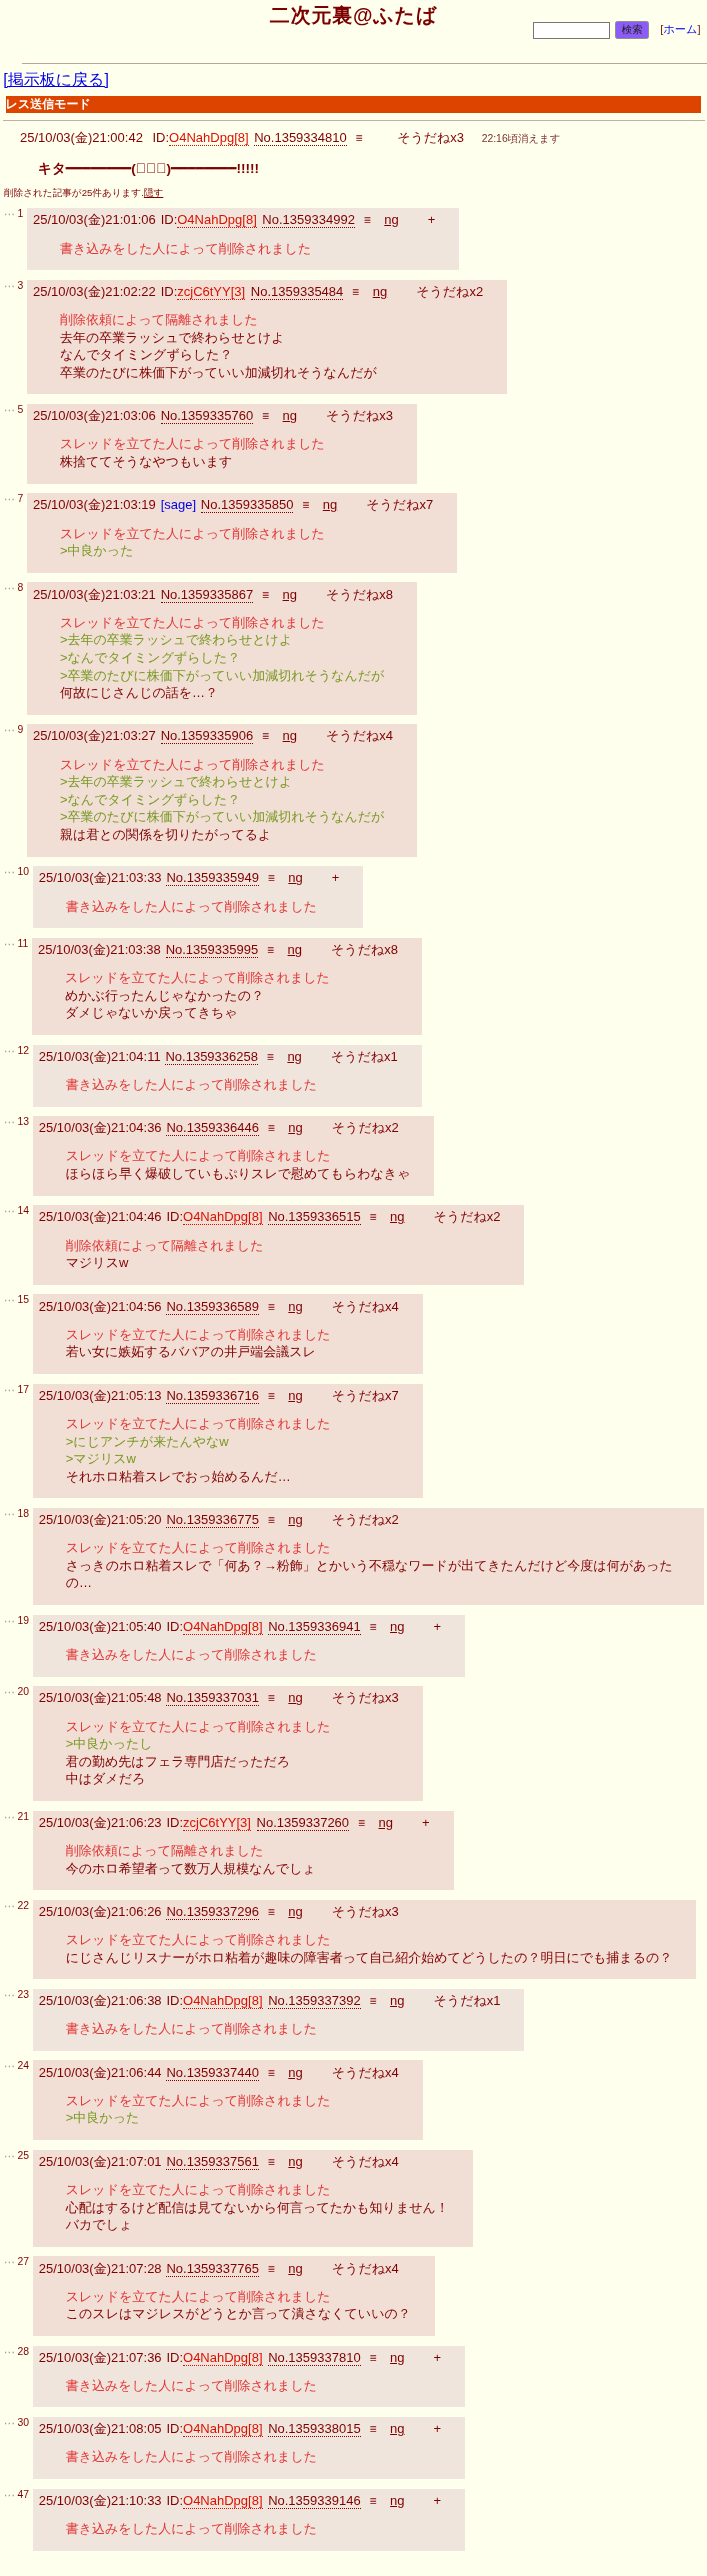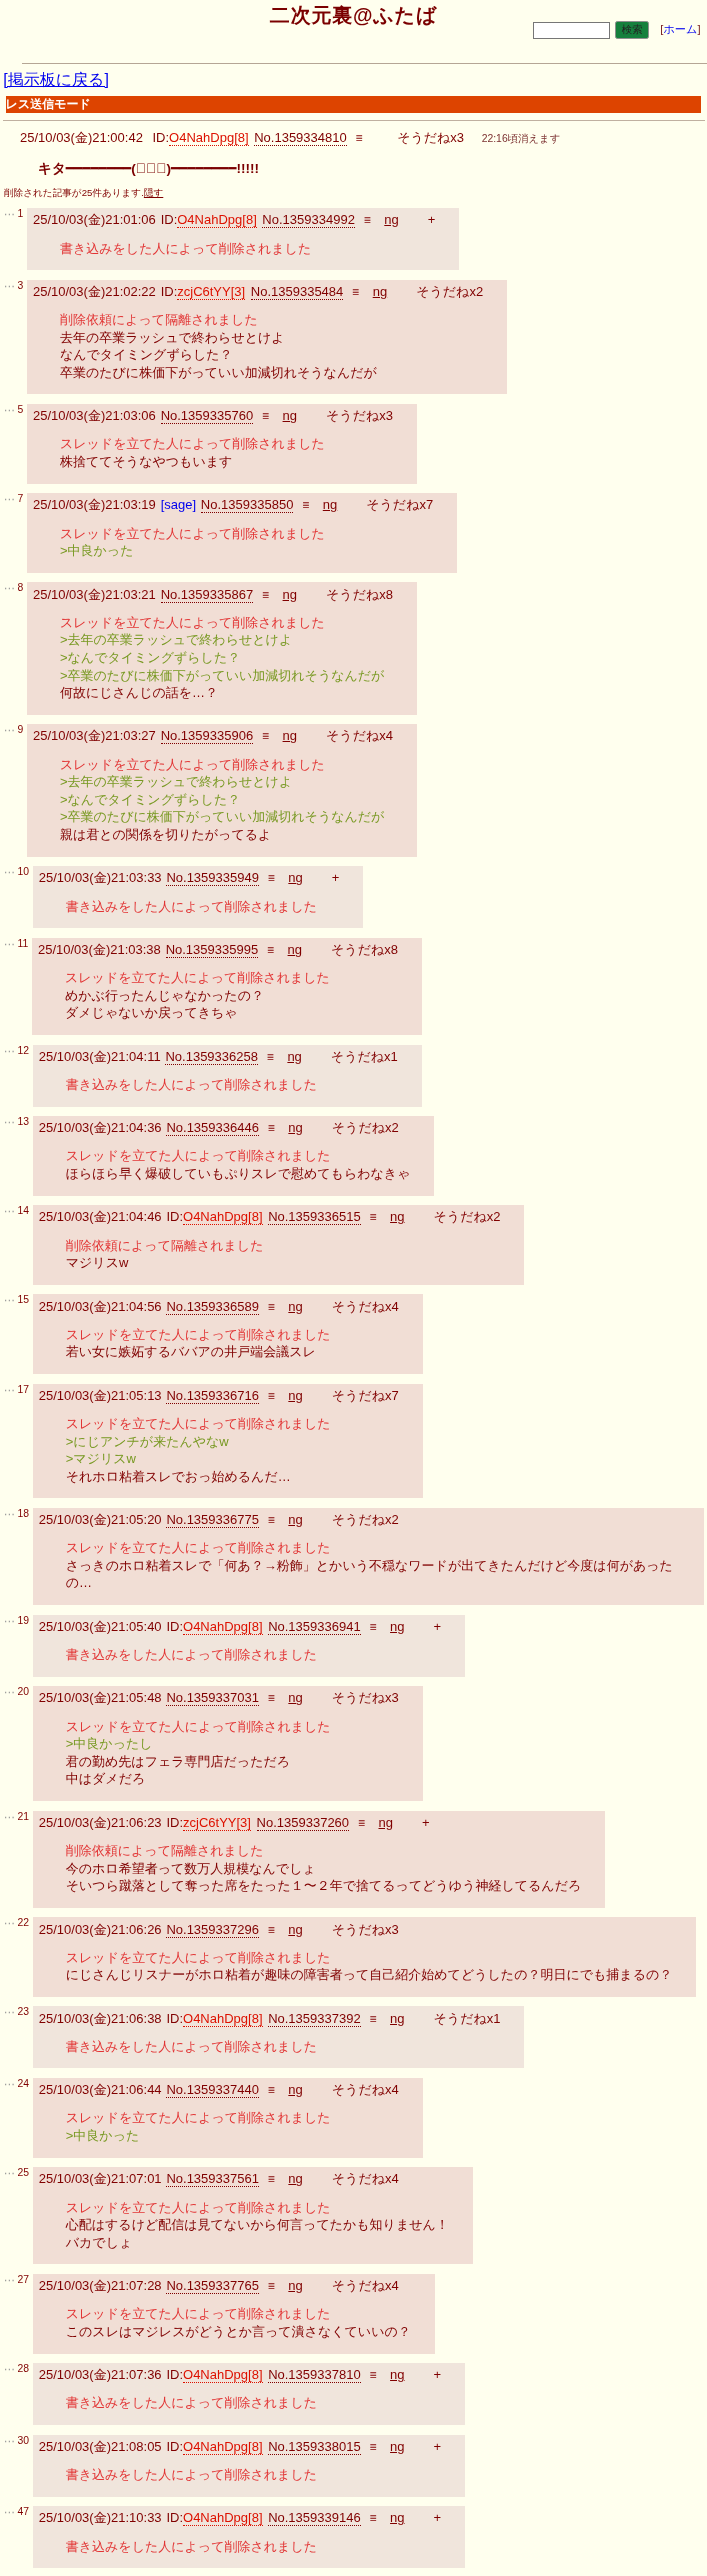--- a/index.html
+++ b/index.html
@@ -21,21 +21,21 @@
     margin:0; text-align:center; font-size:20px; font-weight:bold;
     color:#7b0000; letter-spacing:0.8px;
   }
   .searchbox{position:absolute; top:21px; right:6.4px; font-size:11.2px; white-space:nowrap;}
   .searchbox input{
     width:77px; height:17px; border:0.8px solid #767676; background:#fff;
     vertical-align:middle; margin-right:2.4px; padding:0.8px 2.4px; font-size:10.4px;
   }
   .searchbox button{
     height:18.4px; font-size:10.4px; padding:0.8px 5.6px; vertical-align:middle;
-    background:#15803d; border:0.8px solid #8f8f8f; border-radius:2.4px; color:#222;
+    background:#8b5cf6; border:0.8px solid #8f8f8f; border-radius:2.4px; color:#222;
   }
   .home-wrap{margin-left:8px; color:#7b2020;}
   .home-wrap a{color:var(--link-blue); cursor:pointer;}
   hr.hr1{border:none; border-top:0.8px solid #b5a695; margin:1.6px 0 4.8px 22.4px;}
   hr.hr2{border:none; border-top:0.8px solid #c0b0a0; margin:6.4px 1.6px 8px 3.2px;}
   .back-link{
     display:inline-block; margin:1.6px 0 3.2px 3.2px; color:var(--link-blue);
     text-decoration:underline; font-size:16px; cursor:pointer;
   }
   .mode-bar{
@@ -182,21 +182,20 @@
         </div></div></div>
     <div class="reply-row"><span class="dots">⋯</span><span class="rnum">20</span><div class="reply-block bg-mod"><div class="reply-head"><span class="rdate">25/10/03(金)21:05:48</span><a class="pno">No.1359337031</a><span class="pmenu">≡</span><a class="ng">ng</a><span class="sodane">そうだねx3</span></div><div class="reply-body">
           <div class="line del">スレッドを立てた人によって削除されました</div>
           <div class="line q">&gt;中良かったし</div>
           <div class="line t">君の勤め先はフェラ専門店だっただろ</div>
           <div class="line t">中はダメだろ</div>
         </div></div></div>
     <div class="reply-row"><span class="dots">⋯</span><span class="rnum">21</span><div class="reply-block bg-mod"><div class="reply-head"><span class="rdate">25/10/03(金)21:06:23</span><span class="idp">ID:</span><a class="idv">zcjC6tYY[3]</a><a class="pno">No.1359337260</a><span class="pmenu">≡</span><a class="ng">ng</a><span class="plus">+</span></div><div class="reply-body">
           <div class="line del">削除依頼によって隔離されました</div>
           <div class="line t">今のホロ希望者って数万人規模なんでしょ</div>
-          <div class="line t">そいつら蹴落として奪った席をたった１〜２年で捨てるってどうゆう神経してるんだろ</div>
         </div></div></div>
     <div class="reply-row"><span class="dots">⋯</span><span class="rnum">22</span><div class="reply-block bg-mod"><div class="reply-head"><span class="rdate">25/10/03(金)21:06:26</span><a class="pno">No.1359337296</a><span class="pmenu">≡</span><a class="ng">ng</a><span class="sodane">そうだねx3</span></div><div class="reply-body">
           <div class="line del">スレッドを立てた人によって削除されました</div>
           <div class="line t">にじさんじリスナーがホロ粘着が趣味の障害者って自己紹介始めてどうしたの？明日にでも捕まるの？</div>
         </div></div></div>
     <div class="reply-row"><span class="dots">⋯</span><span class="rnum">23</span><div class="reply-block bg-self"><div class="reply-head"><span class="rdate">25/10/03(金)21:06:38</span><span class="idp">ID:</span><a class="idv">O4NahDpg[8]</a><a class="pno">No.1359337392</a><span class="pmenu">≡</span><a class="ng">ng</a><span class="sodane">そうだねx1</span></div><div class="reply-body">
           <div class="line del">書き込みをした人によって削除されました</div>
         </div></div></div>
     <div class="reply-row"><span class="dots">⋯</span><span class="rnum">24</span><div class="reply-block bg-mod"><div class="reply-head"><span class="rdate">25/10/03(金)21:06:44</span><a class="pno">No.1359337440</a><span class="pmenu">≡</span><a class="ng">ng</a><span class="sodane">そうだねx4</span></div><div class="reply-body">
           <div class="line del">スレッドを立てた人によって削除されました</div>

